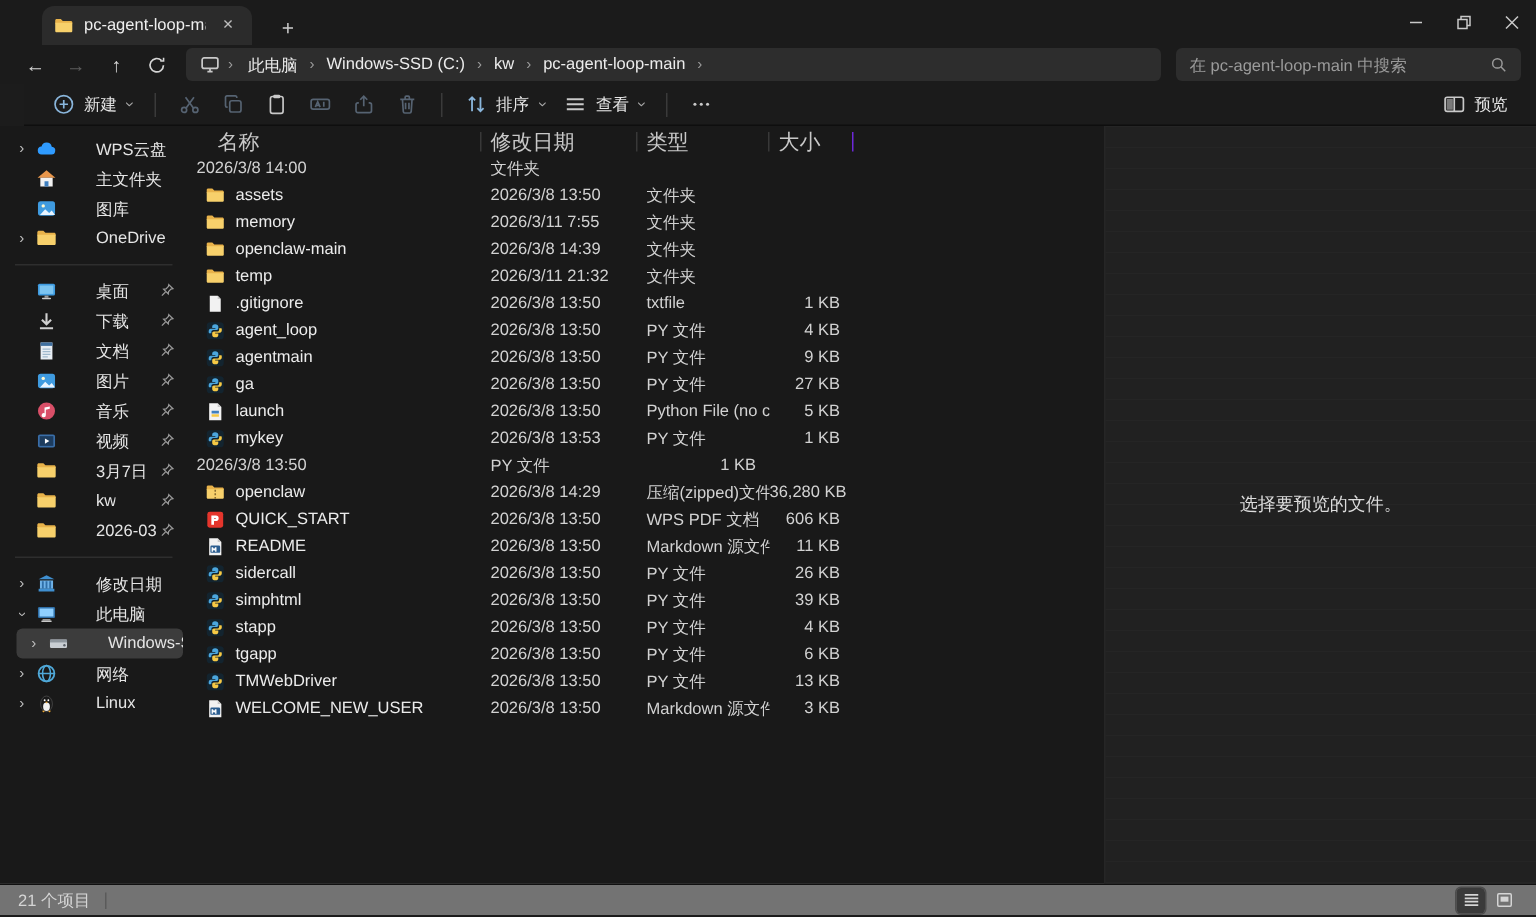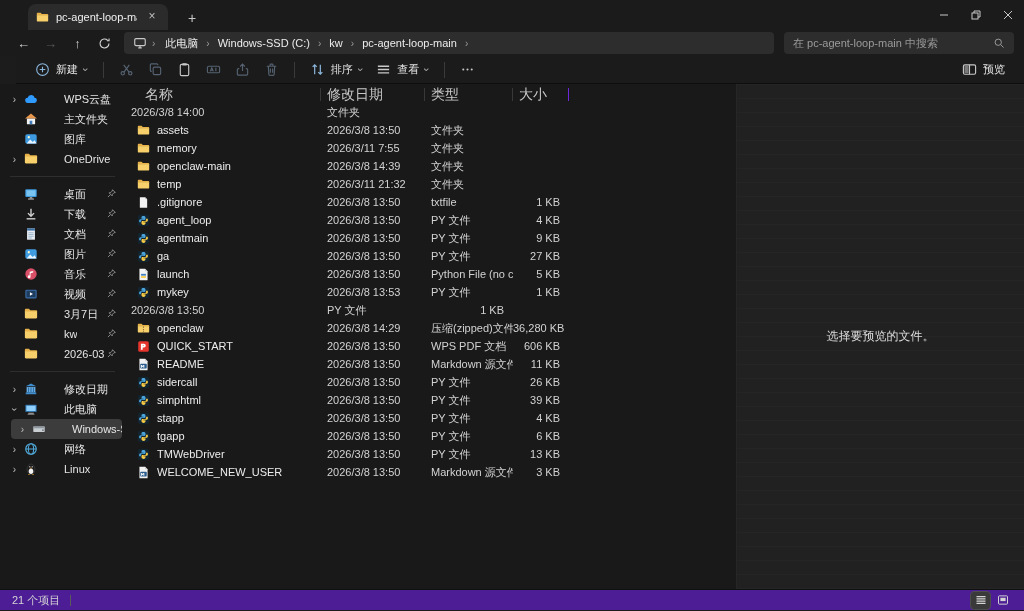--- a/index.html
+++ b/index.html
@@ -92,21 +92,21 @@
   
   .preview {
     flex:1; border-left:1px solid #262626;
     background:#212121;
     background-image:repeating-linear-gradient(180deg, rgba(255,255,255,0.02) 0 1px, transparent 1px 14px);
     display:flex; align-items:center; justify-content:center;
   }
   .preview-text { font-size:12px; color:#dcdcdc; }
 
   
-  .statusbar { height:21px; background:#4c1d95; border-top:1px solid #101010; display:flex; align-items:center; padding:0 12px; }
+  .statusbar { height:21px; background:#737373; border-top:1px solid #101010; display:flex; align-items:center; padding:0 12px; }
   .status-count { font-size:11px; color:#d5d5d5; }
   .status-sep { width:1px; height:11px; background:#5a5a5a; margin-left:10px; }
   .status-right { margin-left:auto; display:flex; gap:3px; }
   .sview-btn { width:19px; height:17px; border-radius:3px; display:flex; align-items:center; justify-content:center; }
   .sview-btn.active { background:#3a3a3a; outline:1px solid #4d4d4d; }
 </style>
 </head>
 <body>
 
 <div class="titlebar">

